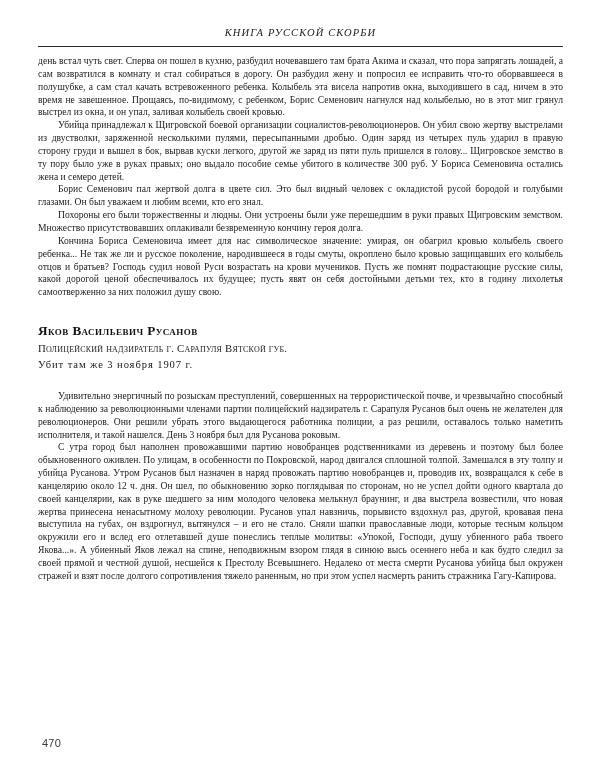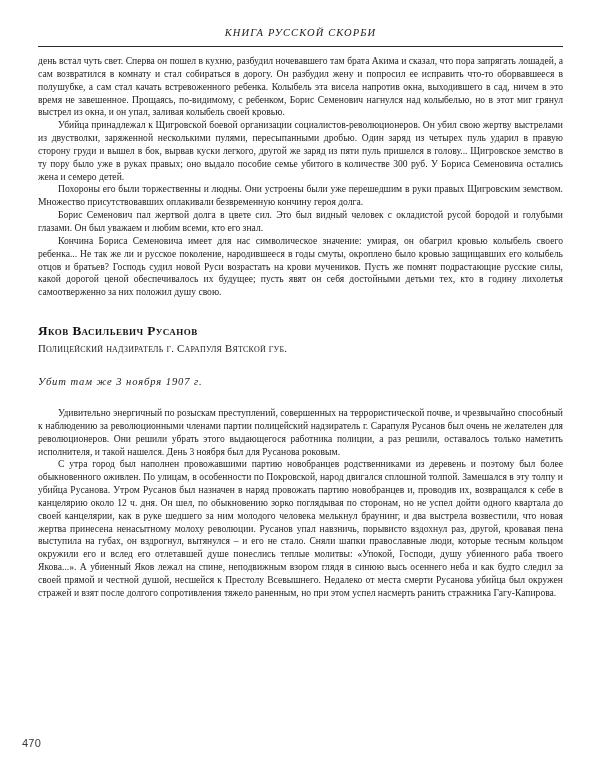--- a/index.html
+++ b/index.html
@@ -85,53 +85,52 @@
   .victim-role {
     font-size: 10.8px;
     font-variant: small-caps;
     letter-spacing: 0.2px;
     color: #1b1b1b;
     line-height: 16px;
     margin-top: 1px;
   }
   .victim-killed {
     font-size: 10.6px;
-    font-style: italic;
     letter-spacing: 0.9px;
     color: #1b1b1b;
     line-height: 16px;
-    margin-top: 18px;
+    margin-top: 1px;
   }
 
   
   .folio {
     position: absolute;
-    left: 22px;
+    left: 42px;
     top: 737px;
     font-family: "Liberation Sans", "DejaVu Sans", sans-serif;
     font-size: 11px;
     color: #3a3a3a;
     letter-spacing: 0.2px;
   }
 </style>
 </head>
 <body>
 
 <div class="page">
 
   <div class="running-header">КНИГА РУССКОЙ СКОРБИ</div>
 
   <div class="header-rule"></div>
 
   <div class="column">
 
     <p class="body-text no-indent">день встал чуть свет. Сперва он пошел в кухню, разбудил ночевавшего там брата Акима и сказал, что пора запрягать лошадей, а сам возвратился в комнату и стал собираться в дорогу. Он разбудил жену и попросил ее исправить что-то оборвавшееся в полушубке, а сам стал качать встревоженного ребенка. Колыбель эта висела напротив окна, выходившего в сад, ничем в это время не завешенное. Прощаясь, по-видимому, с ребенком, Борис Семенович нагнулся над колыбелью, но в этот миг грянул выстрел из окна, и он упал, заливая колыбель своей кровью.</p>
     <p class="body-text">Убийца принадлежал к Щигровской боевой организации социалистов-революционеров. Он убил свою жертву выстрелами из двустволки, заряженной несколькими пулями, пересыпанными дробью. Один заряд из четырех пуль ударил в правую сторону груди и вышел в бок, вырвав куски легкого, другой же заряд из пяти пуль пришелся в голову... Щигровское земство в ту пору было уже в руках правых; оно выдало пособие семье убитого в количестве 300 руб. У Бориса Семеновича остались жена и семеро детей.</p>
+    <p class="body-text">Борис Семенович пал жертвой долга в цвете сил. Это был видный человек с окладистой русой бородой и голубыми глазами. Он был уважаем и любим всеми, кто его знал.</p>
     <p class="body-text">Похороны его были торжественны и людны. Они устроены были уже перешедшим в руки правых Щигровским земством. Множество присутствовавших оплакивали безвременную кончину героя долга.</p>
-    <p class="body-text">Борис Семенович пал жертвой долга в цвете сил. Это был видный человек с окладистой русой бородой и голубыми глазами. Он был уважаем и любим всеми, кто его знал.</p>
     <p class="body-text">Кончина Бориса Семеновича имеет для нас символическое значение: умирая, он обагрил кровью колыбель своего ребенка... Не так же ли и русское поколение, народившееся в годы смуты, окроплено было кровью защищавших его колыбель отцов и братьев? Господь судил новой Руси возрастать на крови мучеников. Пусть же помнят подрастающие русские силы, какой дорогой ценой обеспечивалось их будущее; пусть явят он себя достойными детьми тех, кто в годину лихолетья самоотверженно за них положил душу свою.</p>
 
     <div class="section-head">
       <div class="victim-name">Яков Васильевич Русанов</div>
       <div class="victim-role">Полицейский надзиратель г. Сарапуля Вятской губ.</div>
       <div class="victim-killed">Убит там же 3 ноября 1907 г.</div>
     </div>
 
     <p class="body-text">Удивительно энергичный по розыскам преступлений, совершенных на террористической почве, и чрезвычайно способный к наблюдению за революционными членами партии полицейский надзиратель г. Сарапуля Русанов был очень не желателен для революционеров. Они решили убрать этого выдающегося работника полиции, а раз решили, оставалось только наметить исполнителя, и такой нашелся. День 3 ноября был для Русанова роковым.</p>
     <p class="body-text">С утра город был наполнен провожавшими партию новобранцев родственниками из деревень и поэтому был более обыкновенного оживлен. По улицам, в особенности по Покровской, народ двигался сплошной толпой. Замешался в эту толпу и убийца Русанова. Утром Русанов был назначен в наряд провожать партию новобранцев и, проводив их, возвращался к себе в канцелярию около 12 ч. дня. Он шел, по обыкновению зорко поглядывая по сторонам, но не успел дойти одного квартала до своей канцелярии, как в руке шедшего за ним молодого человека мелькнул браунинг, и два выстрела возвестили, что новая жертва принесена ненасытному молоху революции. Русанов упал навзничь, порывисто вздохнул раз, другой, кровавая пена выступила на губах, он вздрогнул, вытянулся – и его не стало. Сняли шапки православные люди, которые тесным кольцом окружили его и вслед его отлетавшей душе понеслись теплые молитвы: «Упокой, Господи, душу убиенного раба твоего Якова...». А убиенный Яков лежал на спине, неподвижным взором глядя в синюю высь осеннего неба и как будто следил за своей прямой и честной душой, несшейся к Престолу Всевышнего. Недалеко от места смерти Русанова убийца был окружен стражей и взят после долгого сопротивления тяжело раненным, но при этом успел насмерть ранить стражника Гагу-Капирова.</p>

